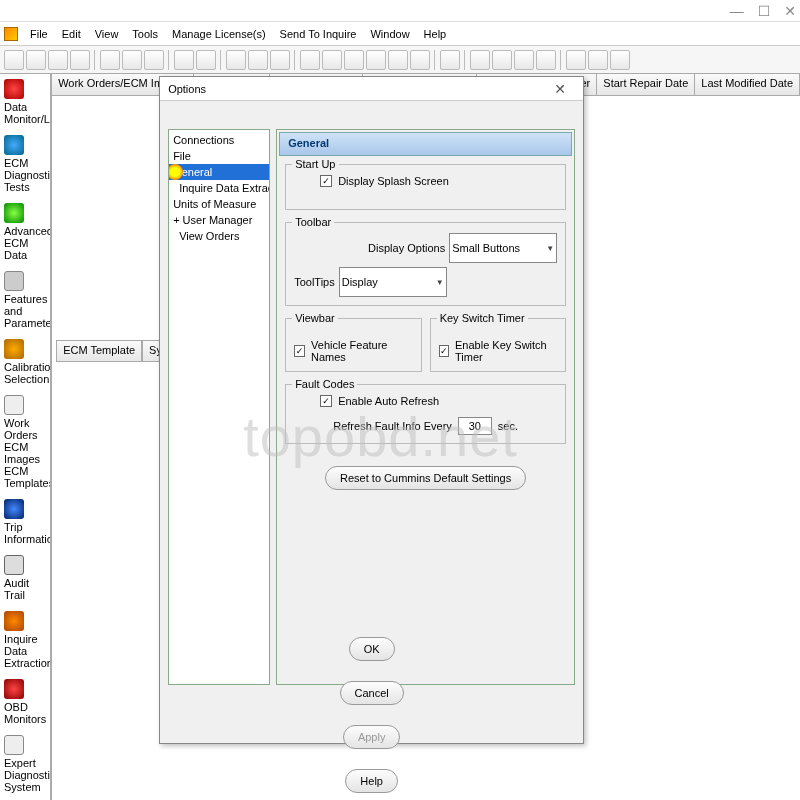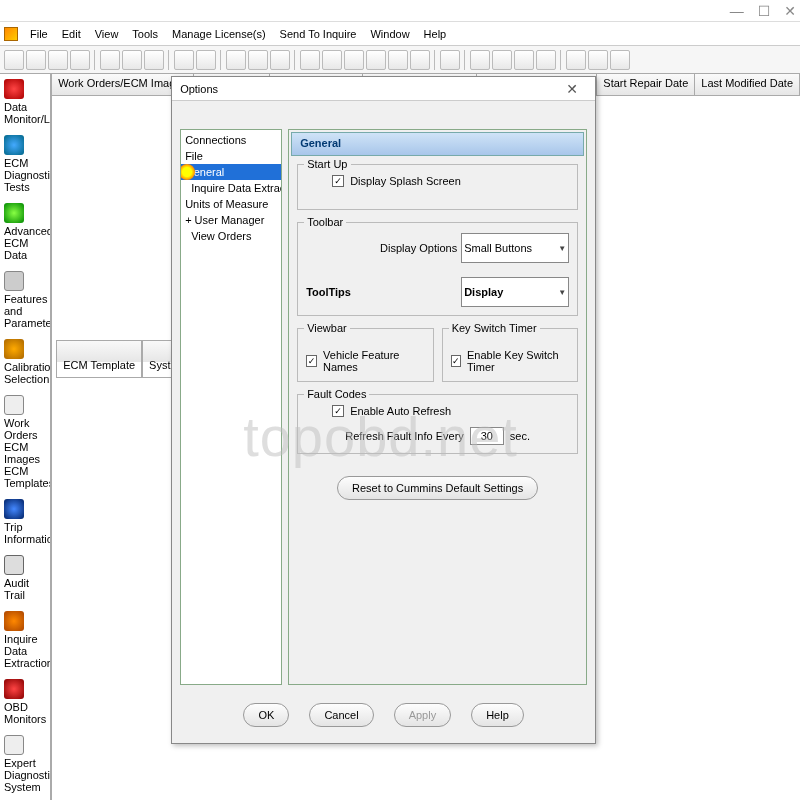--- a/index.html
+++ b/index.html
@@ -25,23 +25,23 @@
 .ico3{background:radial-gradient(circle,#8f4,#080);} .ico4{background:#ccc;border:1px solid #888;}
 .ico5{background:radial-gradient(circle,#fa0,#a60);} .ico6{background:#eee;border:1px solid #888;}
 .ico7{background:radial-gradient(circle,#48f,#026);} .ico8{background:#ddd;border:1px solid #666;}
 .ico9{background:radial-gradient(circle,#f80,#a40);} .ico10{background:radial-gradient(circle,#f44,#800);}
 .ico11{background:#eee;border:1px solid #888;}
 
 .content { flex: 1; position: relative; }
 .colhdr { display: flex; height: 22px; border-bottom: 1px solid #aaa; background: linear-gradient(#fafafa,#e6e6e6); }
 .colhdr div { border-right: 1px solid #aaa; padding: 3px 6px; white-space: nowrap; font-size: 11px; }
 .colhdr2 { position: absolute; top: 266px; left: 4px; display: flex; height: 22px; background: linear-gradient(#fafafa,#e6e6e6); }
-.colhdr2 div { border: 1px solid #aaa; padding: 18px 6px; }
-
-.dialog { position: absolute; left: 119px; top: 2px; width: 425px; height: 668px; background: #f0f0f0; border: 1px solid #888; box-shadow: 2px 2px 5px rgba(0,0,0,0.25); }
+.colhdr2 div { border: 1px solid #aaa; padding: 3px 6px; }
+
+.dialog { position: absolute; left: 107px; top: 2px; width: 425px; height: 668px; background: #f0f0f0; border: 1px solid #888; box-shadow: 2px 2px 5px rgba(0,0,0,0.25); }
 .dlgtitle { height: 24px; display: flex; align-items: center; justify-content: space-between; padding: 0 8px; background: #fff; border-bottom: 1px solid #ccc; font-size: 12px; }
 .dlgtitle .xbtn { width: 30px; text-align: center; font-size: 14px; color: #555; }
 .dlgbody { display: flex; padding: 28px 8px 8px 8px; gap: 6px; height: 592px; }
 
 .tree { width: 102px; background: #fff; border: 1px solid #8a8; padding: 2px 0; }
 .tnode { padding: 2px 4px; font-size: 11px; white-space: nowrap; overflow: hidden; }
 .tnode.sel { background: #2070d8; color: #fff; position: relative; }
 .tnode.sel::before { content:""; position:absolute; left:-2px; top:0; width:16px; height:16px; background:radial-gradient(circle,#ff0 40%,#f80 70%); border-radius:50%; }
 .tnode.indent { padding-left: 10px; }
 
@@ -54,21 +54,21 @@
 .row { display: flex; align-items: center; gap: 6px; }
 .chk { width: 12px; height: 12px; border: 1px solid #666; background: #fff; display: inline-flex; align-items: center; justify-content: center; font-size: 9px; color: #000; }
 .lbl { font-size: 11px; }
 .sel2 { border: 1px solid #888; background: #fff; height: 30px; width: 108px; padding: 1px 2px; display: inline-flex; align-items: center; justify-content: space-between; }
 .sel2::after { content: "▼"; font-size: 8px; color: #444; }
 .spin { border: 1px solid #888; background:#fff; width: 34px; height: 18px; display: inline-flex; align-items: center; justify-content: center; }
 .twocol { display: flex; gap: 8px; }
 .twocol .grp { flex: 1; }
 .resetbtn, .dlgbtns button { border: 1px solid #999; background: linear-gradient(#fdfdfd,#e4e4e4); padding: 5px 14px; font-size: 11px; border-radius: 12px; }
 .resetrow { display:flex; justify-content:center; padding: 10px 0; }
-.dlgbtns { height: 44px; display: flex; justify-content: center; align-items: center; gap: 20px; padding: 0 20px; }
+.dlgbtns { height: 44px; display: flex; justify-content: center; align-items: center; gap: 20px; padding: 0 20px; flex-direction: column; }
 .dlgbtns button:nth-child(3){ color: #999; }
 
 .watermark { position: absolute; top: 330px; left: 191px; font-size: 56px; color: rgba(190,190,190,0.5); font-family: Arial; letter-spacing: 1px; pointer-events: none; z-index: 50; }
 </style>
 </head>
 <body>
 
 <div class="titlebar">
   <span>—</span>
   <span>☐</span>
@@ -209,27 +209,27 @@
               <span class="lg">Start Up</span>
               <div class="row" style="padding-left:26px">
                 <span class="chk">✓</span>
                 <span class="lbl">Display Splash Screen</span>
               </div>
               <div style="height:14px"></div>
             </div>
 
             <div class="grp">
               <span class="lg">Toolbar</span>
-              <div class="row" style="justify-content:flex-end; gap:4px; margin-bottom:14px;text-align:right;">
+              <div class="row" style="justify-content:flex-end; gap:4px; margin-bottom:4px;text-align:right;">
                 <span class="lbl">Display Options</span>
                 <span class="sel2">
                     <span>Small Buttons</span>
                   </span>
               </div>
-              <div class="row" style="justify-content:space-between; gap:4px;font-weight:bold;">
+              <div class="row" style="justify-content:flex-start; gap:4px;">
                 <span class="lbl">ToolTips</span>
                 <span class="sel2">
                     <span>Display</span>
                   </span>
               </div>
             </div>
 
             <div class="twocol">
               <div class="grp">
                 <span class="lg">Viewbar</span>

